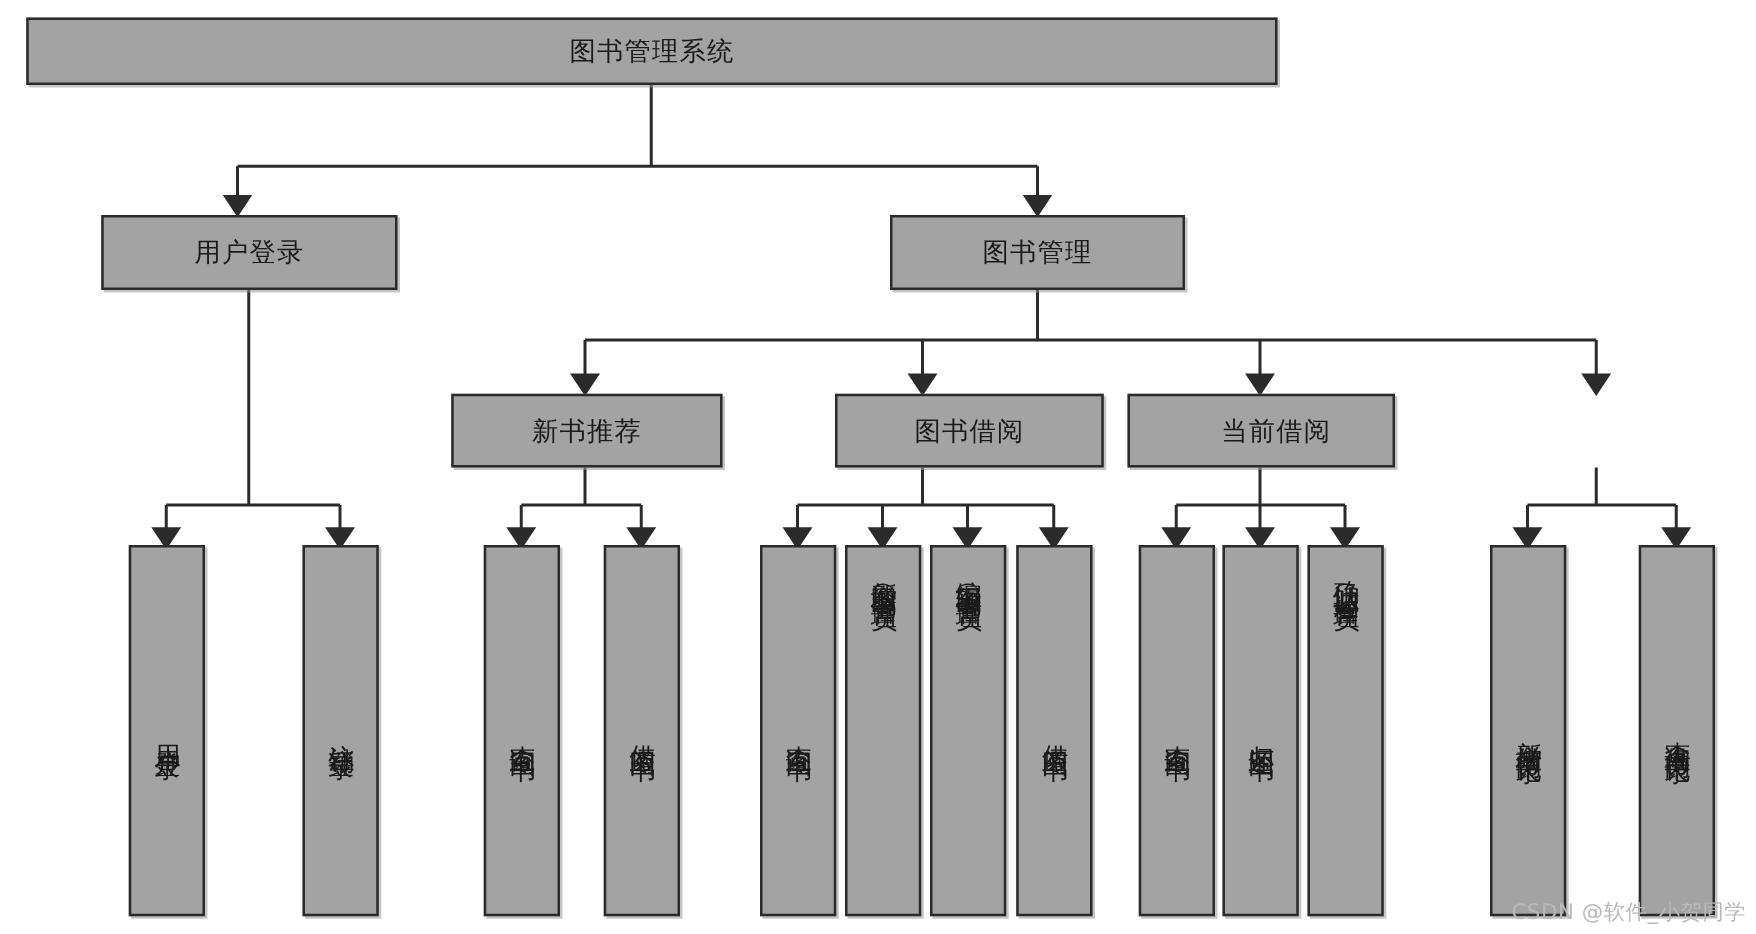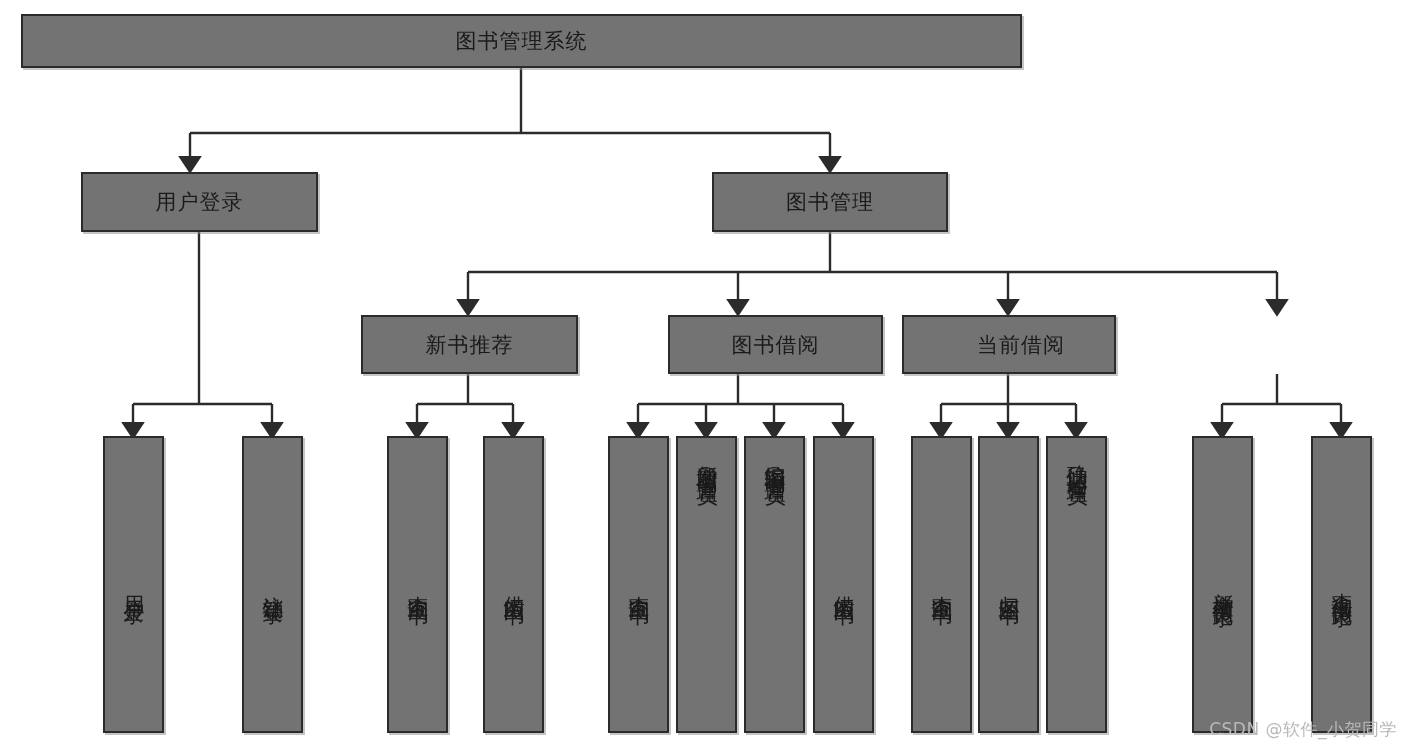--- a/index.html
+++ b/index.html
@@ -6,21 +6,21 @@
   body{
     width:1405px;height:747px;
     font-family:"DejaVu Sans","Liberation Sans",sans-serif;
     overflow:hidden;
   }
   #diagram-root{position:relative;width:1405px;height:747px;background:#fff;}
   svg.canvas{position:absolute;left:0;top:0;width:1405px;height:747px;}
 
   .node-box{
     position:absolute;
-    background:#737373;
+    background:#a3a3a3;
     border:2px solid #2b2b2b;
     box-sizing:border-box;
     box-shadow:2px 2px 0 rgba(150,150,150,0.55);
     display:flex;align-items:center;justify-content:center;
     color:#1a1a1a;
   }
   .node-box.horizontal{
     font-size:21px;
     letter-spacing:1px;
   }

